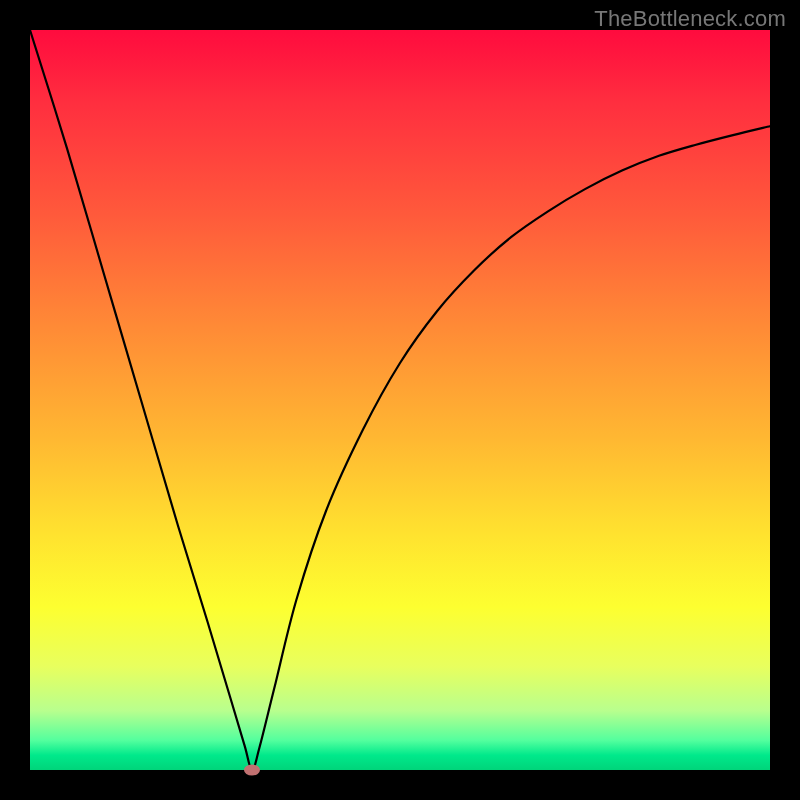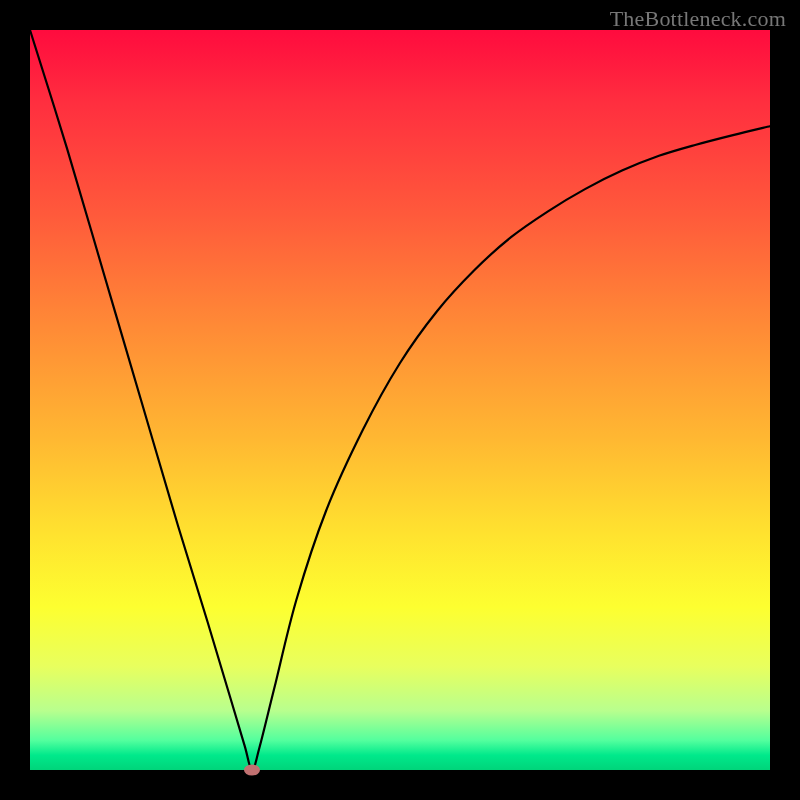--- a/index.html
+++ b/index.html
@@ -11,21 +11,20 @@
     overflow: hidden;
     font-family: Arial, Helvetica, sans-serif;
   }
   .frame {
     position: absolute;
     left: 0;
     top: 0;
     width: 800px;
     height: 800px;
     background: #000;
-    font-family: Liberation Serif, serif;
   }
   .plot-area {
     position: absolute;
     left: 30px;
     top: 30px;
     width: 740px;
     height: 740px;
     
     background: linear-gradient(
       to bottom,

